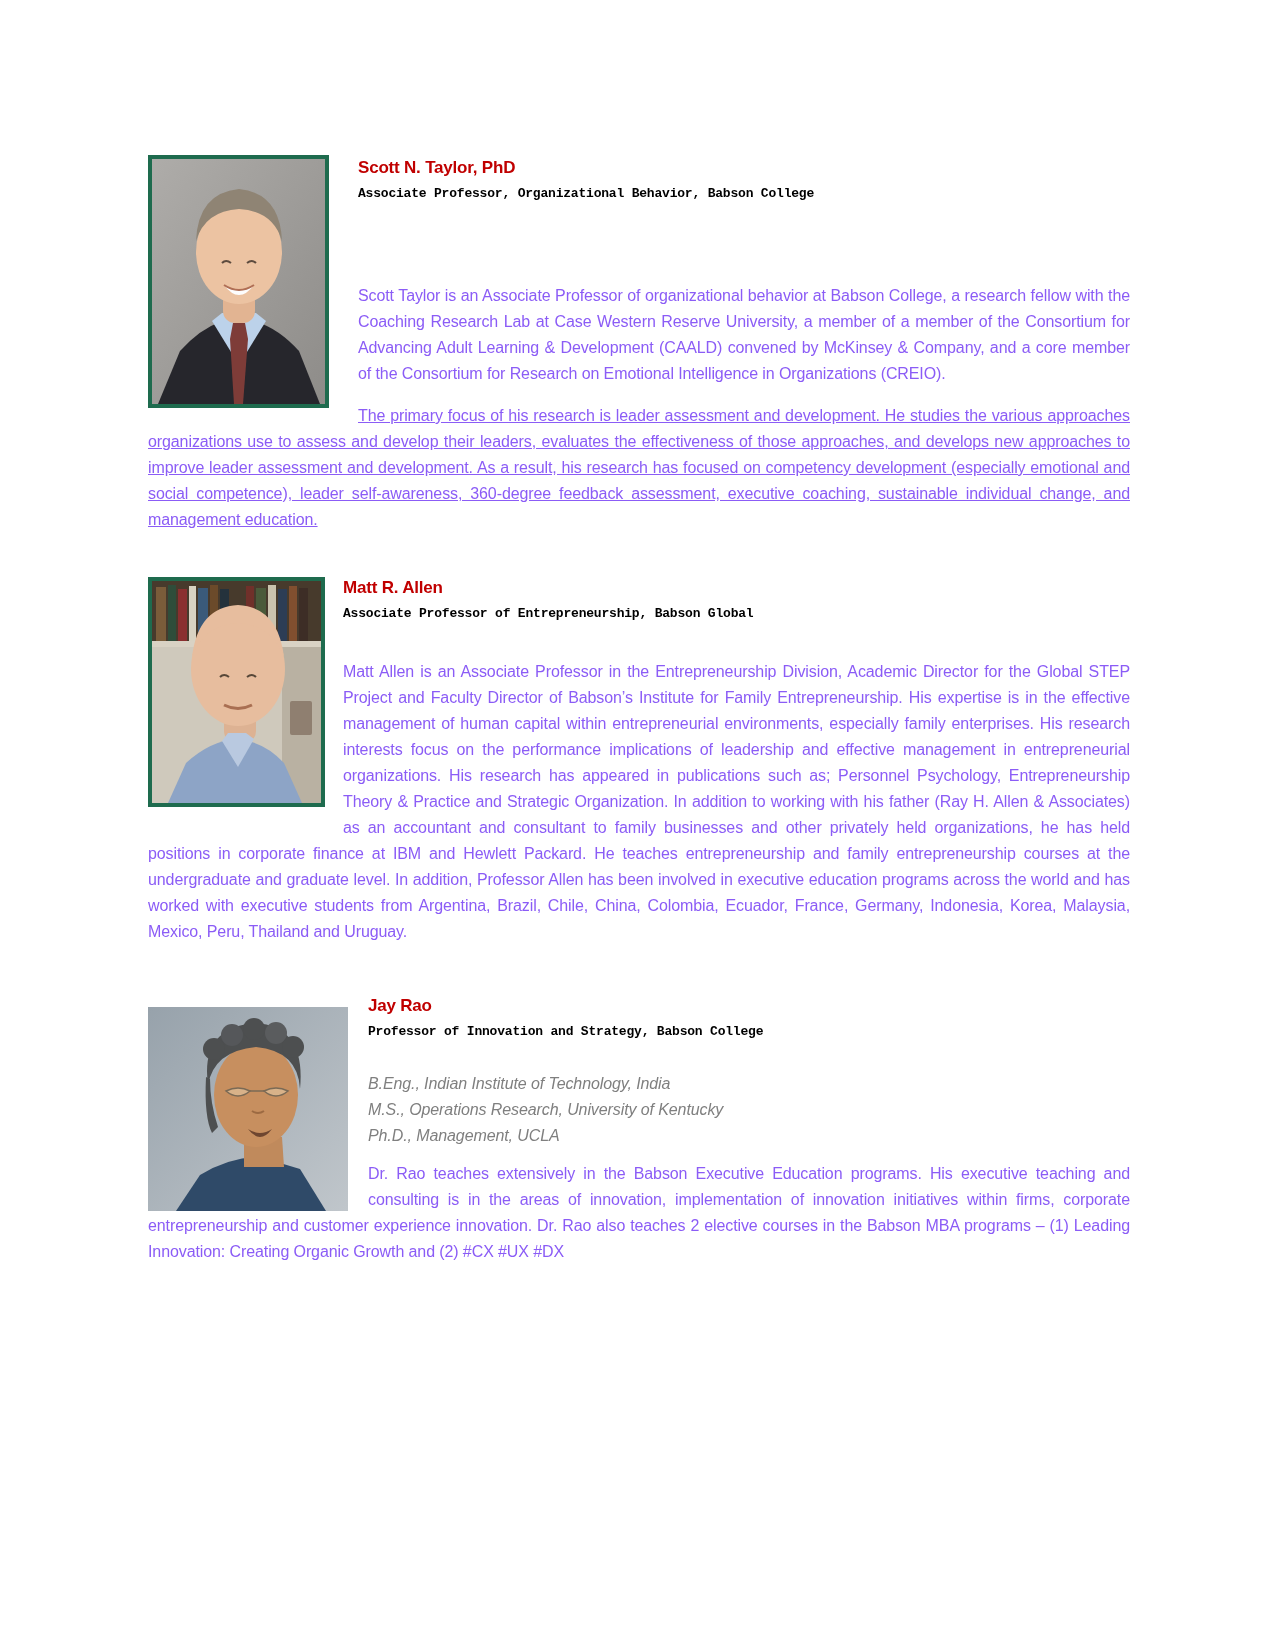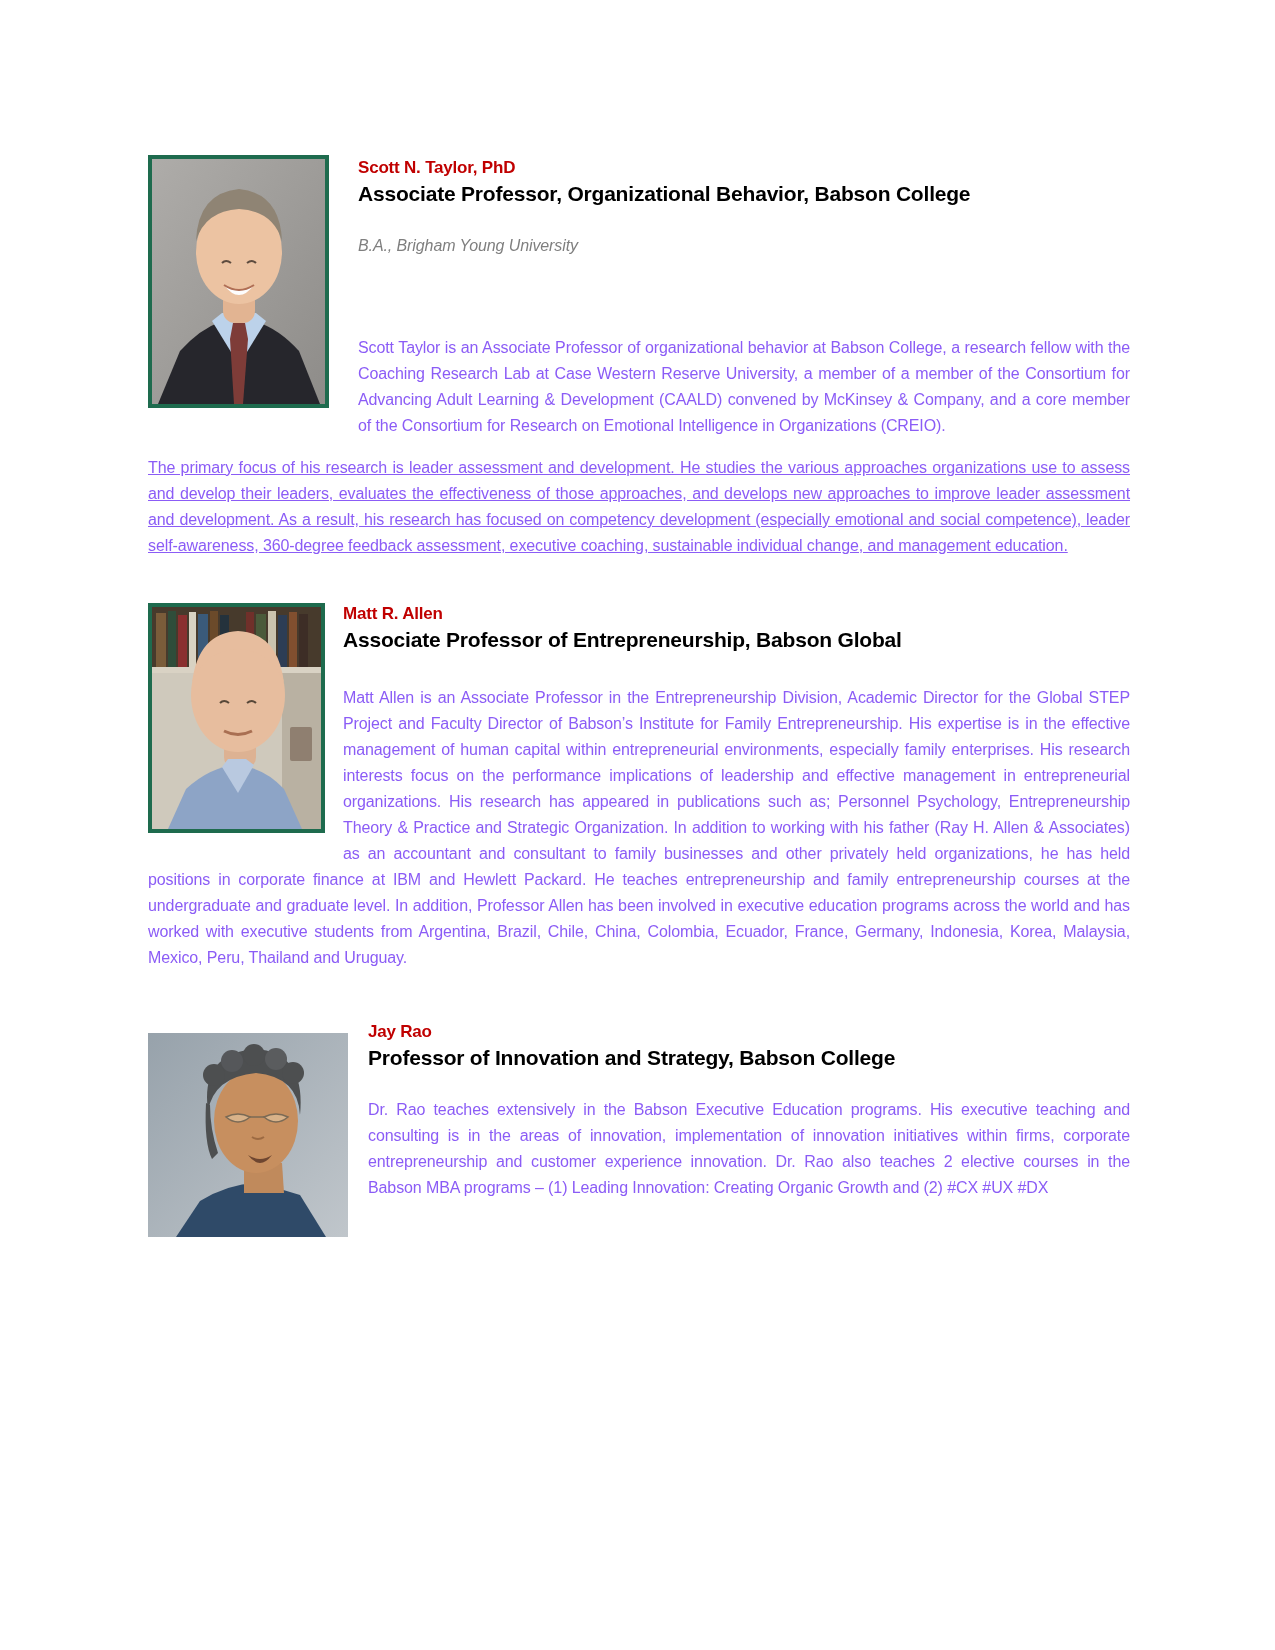--- a/index.html
+++ b/index.html
@@ -29,22 +29,22 @@
   .sec1 .photo { width: 181px; height: 253px; border: 4px solid #1e6b4e; margin: 0 29px 17px 0; }
   .sec2 .photo { width: 177px; height: 230px; border: 4px solid #1e6b4e; margin: 2px 18px 12px 0; }
   .sec3 .photo { width: 200px; height: 204px; border: none; margin: 14px 20px 0 0; }
   .photo svg { display: block; width: 100%; height: 100%; }
 
   .name {
     margin: 0; font-size: 17px; line-height: 26px;
     font-weight: bold; color: #c00000; letter-spacing: -0.2px;
   }
   .title {
-    margin: 0 0 26px 0; font-size: 21px; line-height: 26px;
-    font-weight: bold; color: #000000; letter-spacing: -0.2px;
+    margin: 0 0 26px 0; font-size: 13px; line-height: 26px;
+    font-weight: bold; color: #000000; letter-spacing: -0.2px; font-family: Liberation Mono, monospace;
   }
   .edu { margin: 0; }
   .edu-line {
     font-size: 16px; line-height: 26px;
     font-style: italic; color: #7f7f7f; letter-spacing: -0.1px;
   }
   .bio-text {
     margin: 0; font-size: 16px; line-height: 26px;
     color: #8b5cf6; text-align: justify; letter-spacing: -0.1px;
   }
@@ -76,21 +76,20 @@
         <path d="M44 82 Q46 34 87 30 Q128 34 130 82 Q121 52 87 50 Q53 52 44 82 Z" fill="#8f8474"></path>
         <path d="M70 104 Q74 100 79 104" stroke="#5d4b3e" stroke-width="2" fill="none"></path>
         <path d="M95 104 Q100 100 104 104" stroke="#5d4b3e" stroke-width="2" fill="none"></path>
         <path d="M72 126 Q87 136 102 126 Q87 146 72 126 Z" fill="#fdfdfd"></path>
         <path d="M72 126 Q87 136 102 126" stroke="#b06f55" stroke-width="2" fill="none"></path>
       </svg>
     </div>
     <h2 class="name">Scott N. Taylor, PhD</h2>
     <h3 class="title">Associate Professor, Organizational Behavior, Babson College</h3>
     <div class="edu">
-      <div class="edu-line">B.A., Brigham Young University</div>
     </div>
     <p class="bio-text intro">Scott Taylor is an Associate Professor of organizational behavior at Babson College, a research fellow with the Coaching Research Lab at Case Western Reserve University, a member of a member of the Consortium for Advancing Adult Learning &amp; Development (CAALD) convened by McKinsey &amp; Company, and a core member of the Consortium for Research on Emotional Intelligence in Organizations (CREIO).</p>
     <p class="bio-text second">The primary focus of his research is leader assessment and development. He studies the various approaches organizations use to assess and develop their leaders, evaluates the effectiveness of those approaches, and develops new approaches to improve leader assessment and development.  As a result, his research has focused on competency development (especially emotional and social competence), leader self-awareness, 360-degree feedback assessment, executive coaching, sustainable individual change, and management education.</p>
   </section>
 
   <section class="bio sec2">
     <div class="photo">
       <svg viewBox="0 0 169 222" preserveAspectRatio="none">
         <rect x="0" y="0" width="169" height="64" fill="#473a2c"></rect>
         <rect x="4" y="6" width="10" height="54" fill="#7a5c3a"></rect>
@@ -147,16 +146,21 @@
         <path d="M58 70 Q56 110 64 126 L70 120 Q62 96 62 72 Z" fill="#4d4f50"></path>
         <path d="M78 84 q12 -6 24 0 q-12 10 -24 0 Z" fill="#d8b289" stroke="#7a6a55" stroke-width="1.5"></path>
         <path d="M116 84 q12 -6 24 0 q-12 10 -24 0 Z" fill="#d8b289" stroke="#7a6a55" stroke-width="1.5"></path>
         <path d="M102 84 L116 84" stroke="#7a6a55" stroke-width="1.5"></path>
         <path d="M100 122 Q112 130 124 122 Q112 138 100 122 Z" fill="#6e4630"></path>
         <path d="M104 104 Q110 108 116 104" stroke="#9c6a42" stroke-width="2" fill="none"></path>
       </svg>
     </div>
     <h2 class="name">Jay Rao</h2>
     <h3 class="title">Professor of Innovation and Strategy, Babson College</h3>
+    <div class="edu">
+      <div class="edu-line">B.Eng., Indian Institute of Technology, India</div>
+      <div class="edu-line">M.S., Operations Research, University of Kentucky</div>
+      <div class="edu-line">Ph.D., Management, UCLA</div>
+    </div>
     <p class="bio-text intro">Dr. Rao teaches extensively in the Babson Executive Education programs. His executive teaching and consulting is in the areas of innovation, implementation of innovation initiatives within firms, corporate entrepreneurship and customer experience innovation. Dr. Rao also teaches 2 elective courses in the Babson MBA programs – (1) Leading Innovation: Creating Organic Growth and (2) #CX #UX #DX</p>
   </section>
 
 </div>
 
 </body></html>

